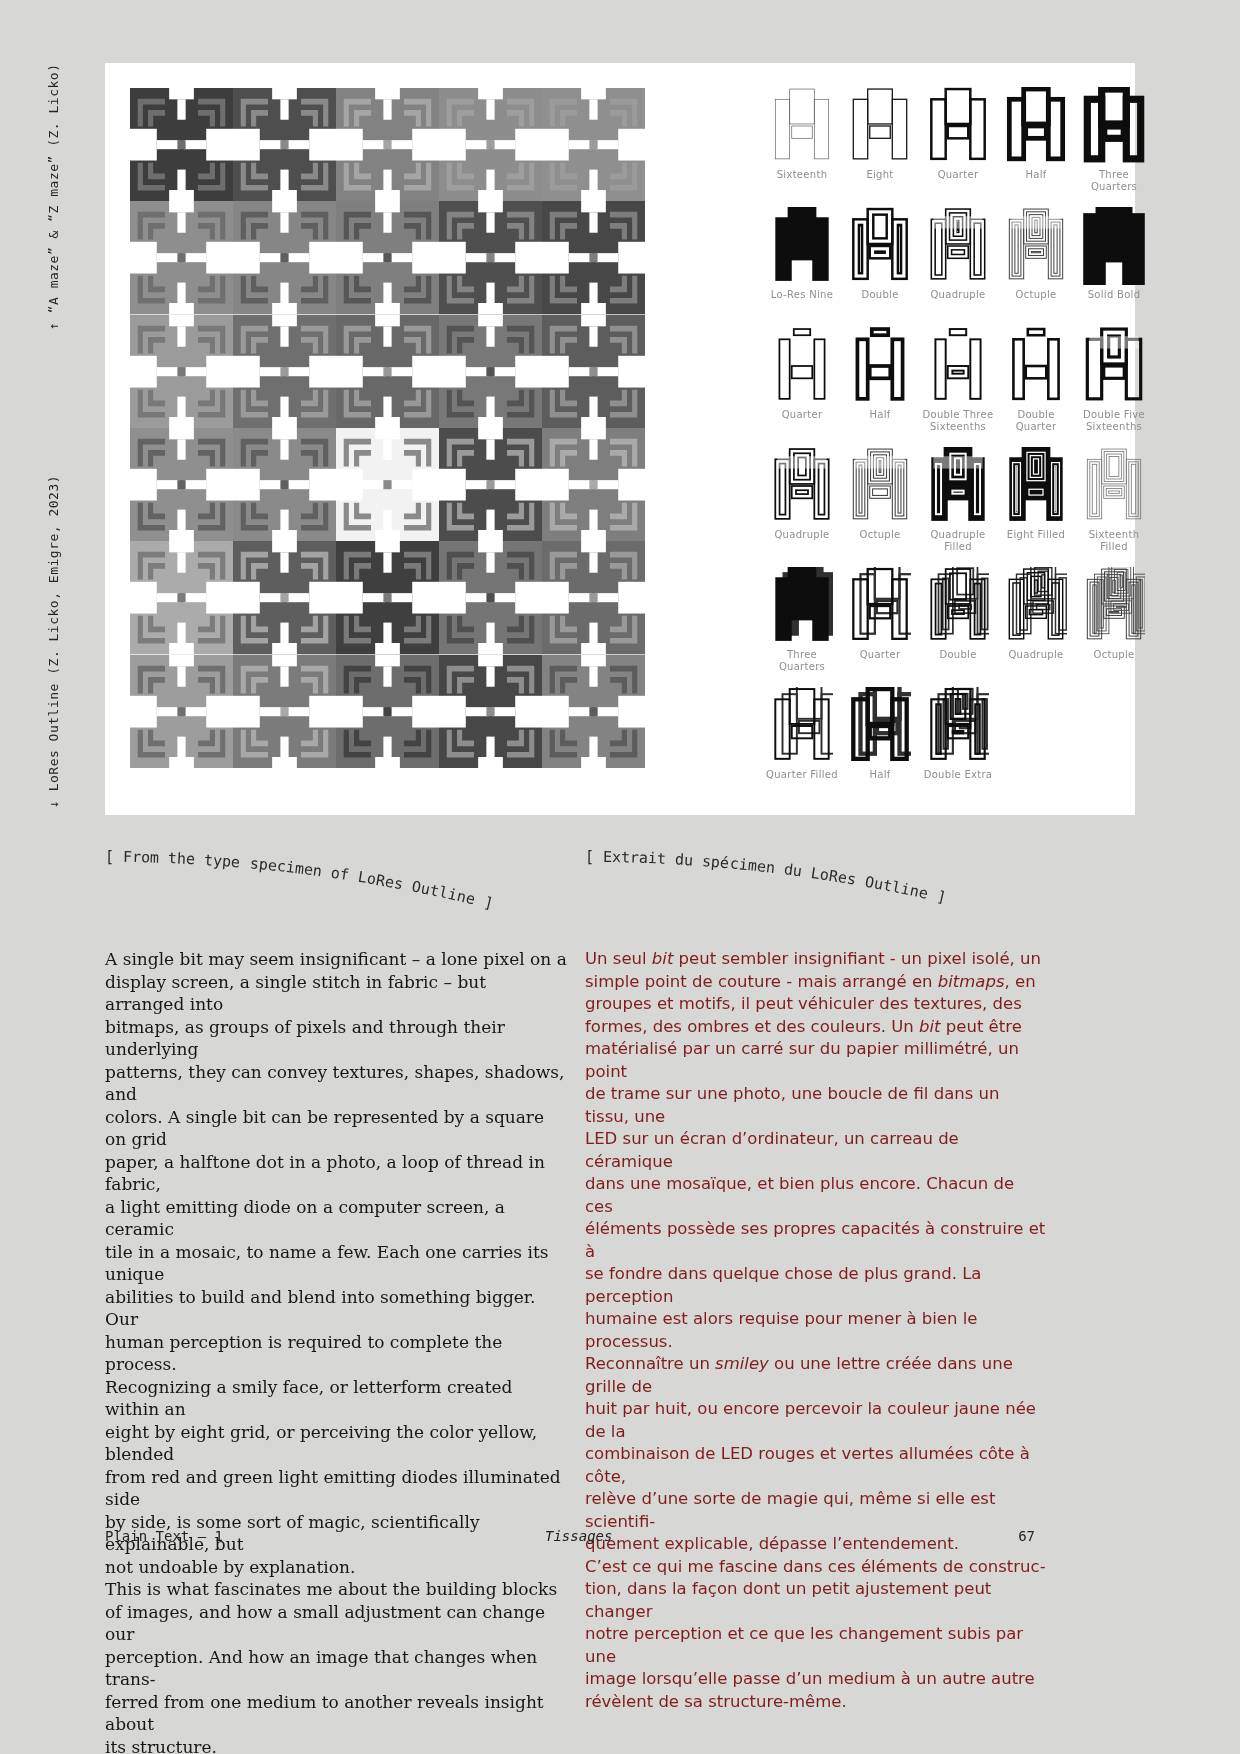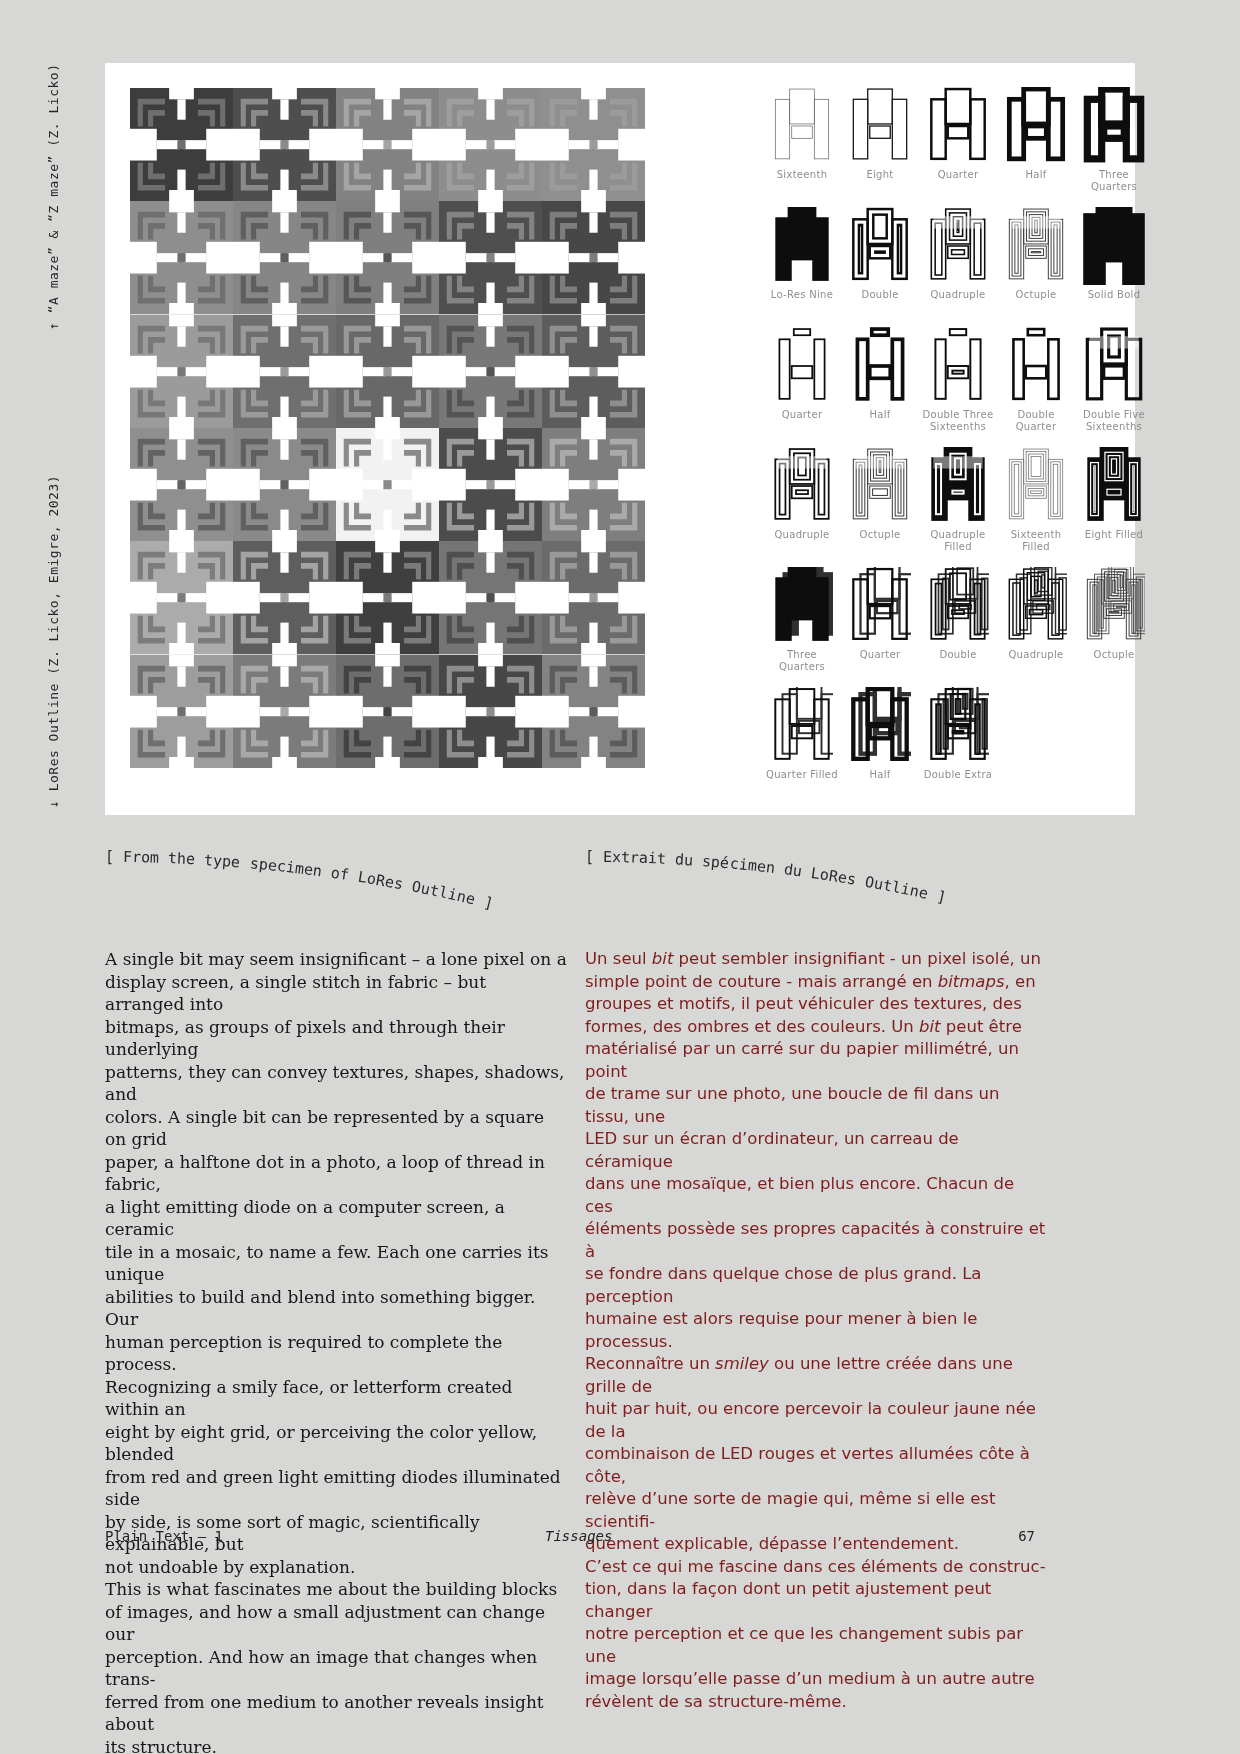--- a/index.html
+++ b/index.html
@@ -1006,52 +1006,52 @@
             <rect x="8.51" y="16.509999999999998" width="4.98" height="48.980000000000004" fill="none" stroke="#ffffff" stroke-width="1.9"></rect>
             <rect x="46.51" y="16.509999999999998" width="4.98" height="48.980000000000004" fill="none" stroke="#ffffff" stroke-width="1.9"></rect>
             <rect x="24.509999999999998" y="42.51" width="10.98" height="2.9800000000000004" fill="none" stroke="#ffffff" stroke-width="1.9"></rect>
             <rect x="27.02" y="11.02" width="5.960000000000001" height="15.96" fill="none" stroke="#ffffff" stroke-width="1.9"></rect>
             <rect x="6" y="9" width="48" height="12" fill="#ffffff" opacity="0.45"></rect>
           </svg>
           <div class="glyph-label">Quadruple Filled</div>
         </div>
         <div class="glyph-cell">
           <svg viewBox="0 0 60 76">
+            <rect x="16" y="0" width="28" height="38" fill="#0d0d0d"></rect>
+            <rect x="4" y="10" width="16" height="62" fill="#0d0d0d"></rect>
+            <rect x="40" y="10" width="16" height="62" fill="#0d0d0d"></rect>
+            <rect x="18" y="36" width="24" height="16" fill="#0d0d0d"></rect>
+            <rect x="21.18" y="5.18" width="17.64" height="27.64" fill="none" stroke="#ffffff" stroke-width="1.2"></rect>
+            <rect x="7.18" y="15.18" width="7.640000000000001" height="51.64" fill="none" stroke="#ffffff" stroke-width="1.2"></rect>
+            <rect x="45.18" y="15.18" width="7.640000000000001" height="51.64" fill="none" stroke="#ffffff" stroke-width="1.2"></rect>
+            <rect x="23.18" y="41.18" width="13.64" height="5.640000000000001" fill="none" stroke="#ffffff" stroke-width="1.2"></rect>
+            <rect x="24.36" y="8.36" width="11.280000000000001" height="21.28" fill="none" stroke="#ffffff" stroke-width="1.2"></rect>
+            <rect x="10.36" y="18.36" width="1.2800000000000011" height="45.28" fill="none" stroke="#ffffff" stroke-width="1.2"></rect>
+            <rect x="48.36" y="18.36" width="1.2800000000000011" height="45.28" fill="none" stroke="#ffffff" stroke-width="1.2"></rect>
+            <rect x="27.54" y="11.54" width="4.920000000000002" height="14.920000000000002" fill="none" stroke="#ffffff" stroke-width="1.2"></rect>
+          </svg>
+          <div class="glyph-label">Eight Filled</div>
+        </div>
+        <div class="glyph-cell">
+          <svg viewBox="0 0 60 76">
             <rect x="18" y="2" width="24" height="34" fill="none" stroke="#777777" stroke-width="0.8"></rect>
             <rect x="4" y="12" width="14" height="58" fill="none" stroke="#777777" stroke-width="0.8"></rect>
             <rect x="42" y="12" width="14" height="58" fill="none" stroke="#777777" stroke-width="0.8"></rect>
             <rect x="20" y="38" width="20" height="12" fill="none" stroke="#777777" stroke-width="0.8"></rect>
             <rect x="20.42" y="4.42" width="19.16" height="29.16" fill="none" stroke="#777777" stroke-width="0.8"></rect>
             <rect x="6.42" y="14.42" width="9.16" height="53.16" fill="none" stroke="#777777" stroke-width="0.8"></rect>
             <rect x="44.42" y="14.42" width="9.16" height="53.16" fill="none" stroke="#777777" stroke-width="0.8"></rect>
             <rect x="22.42" y="40.42" width="15.16" height="7.16" fill="none" stroke="#777777" stroke-width="0.8"></rect>
             <rect x="22.84" y="6.84" width="14.32" height="24.32" fill="none" stroke="#777777" stroke-width="0.8"></rect>
             <rect x="8.84" y="16.84" width="4.32" height="48.32" fill="none" stroke="#777777" stroke-width="0.8"></rect>
             <rect x="46.84" y="16.84" width="4.32" height="48.32" fill="none" stroke="#777777" stroke-width="0.8"></rect>
             <rect x="24.84" y="42.84" width="10.32" height="2.3200000000000003" fill="none" stroke="#777777" stroke-width="0.8"></rect>
             <rect x="25.259999999999998" y="9.26" width="9.48" height="19.48" fill="none" stroke="#777777" stroke-width="0.8"></rect>
           </svg>
           <div class="glyph-label">Sixteenth Filled</div>
-        </div>
-        <div class="glyph-cell">
-          <svg viewBox="0 0 60 76">
-            <rect x="16" y="0" width="28" height="38" fill="#0d0d0d"></rect>
-            <rect x="4" y="10" width="16" height="62" fill="#0d0d0d"></rect>
-            <rect x="40" y="10" width="16" height="62" fill="#0d0d0d"></rect>
-            <rect x="18" y="36" width="24" height="16" fill="#0d0d0d"></rect>
-            <rect x="21.18" y="5.18" width="17.64" height="27.64" fill="none" stroke="#ffffff" stroke-width="1.2"></rect>
-            <rect x="7.18" y="15.18" width="7.640000000000001" height="51.64" fill="none" stroke="#ffffff" stroke-width="1.2"></rect>
-            <rect x="45.18" y="15.18" width="7.640000000000001" height="51.64" fill="none" stroke="#ffffff" stroke-width="1.2"></rect>
-            <rect x="23.18" y="41.18" width="13.64" height="5.640000000000001" fill="none" stroke="#ffffff" stroke-width="1.2"></rect>
-            <rect x="24.36" y="8.36" width="11.280000000000001" height="21.28" fill="none" stroke="#ffffff" stroke-width="1.2"></rect>
-            <rect x="10.36" y="18.36" width="1.2800000000000011" height="45.28" fill="none" stroke="#ffffff" stroke-width="1.2"></rect>
-            <rect x="48.36" y="18.36" width="1.2800000000000011" height="45.28" fill="none" stroke="#ffffff" stroke-width="1.2"></rect>
-            <rect x="27.54" y="11.54" width="4.920000000000002" height="14.920000000000002" fill="none" stroke="#ffffff" stroke-width="1.2"></rect>
-          </svg>
-          <div class="glyph-label">Eight Filled</div>
         </div>
         <div class="glyph-cell">
           <svg viewBox="0 0 60 76">
             <g transform="translate(7,-5)" opacity="0.85">
               <rect x="16" y="0" width="28" height="38" fill="#0d0d0d"></rect>
               <rect x="4" y="10" width="16" height="62" fill="#0d0d0d"></rect>
               <rect x="40" y="10" width="16" height="62" fill="#0d0d0d"></rect>
               <rect x="18" y="36" width="24" height="16" fill="#0d0d0d"></rect>
             </g>
             <rect x="16" y="0" width="28" height="38" fill="#0d0d0d"></rect>

